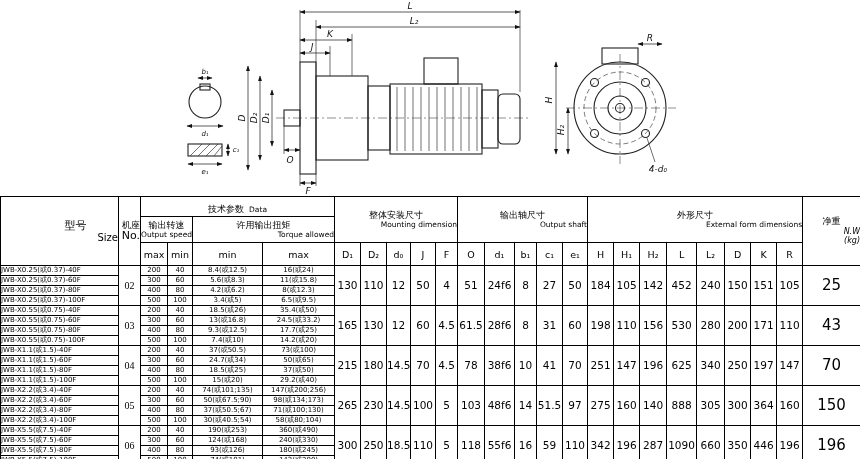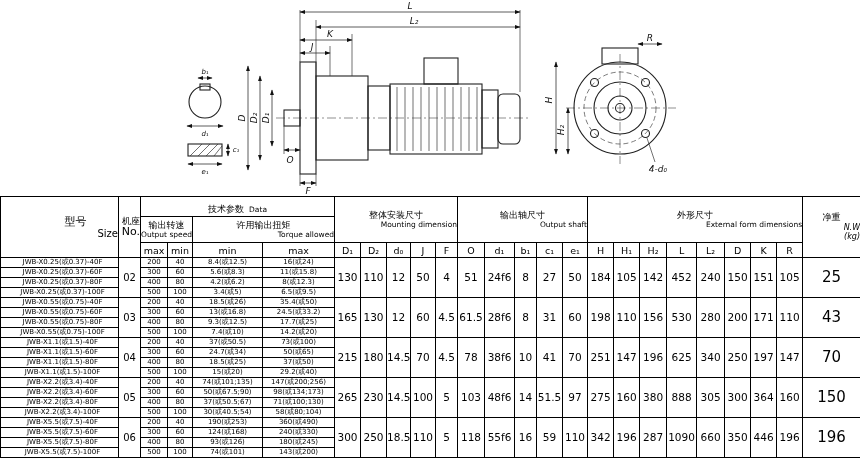--- a/index.html
+++ b/index.html
@@ -10,34 +10,34 @@
   svg .thin{fill:none;stroke:#333;stroke-width:0.7;}
   svg .dim{fill:none;stroke:#333;stroke-width:0.8;}
   svg .cl{fill:none;stroke:#444;stroke-width:0.6;stroke-dasharray:9 3 2 3;}
   svg .dash{fill:none;stroke:#444;stroke-width:0.7;stroke-dasharray:5 3;}
   svg text{fill:#111;font-family:"DejaVu Sans",sans-serif;font-style:italic;font-size:9px;text-anchor:middle;}
   svg text.sm{font-size:7px;}
   table.spec{border-collapse:collapse;table-layout:fixed;width:860px;}
   .spec th,.spec td{border:1px solid #000;text-align:center;vertical-align:middle;padding:0;overflow:hidden;white-space:nowrap;font-weight:normal;}
   thead tr.hr1{height:16px;}
   thead tr.hr2{height:26px;}
-  thead tr.hr3{height:15px;}
+  thead tr.hr3{height:23px;}
   .zh{font-size:9px;line-height:1.2;}
   .en{font-size:7.5px;line-height:1.1;text-align:right;}
   .th-model .zh{font-size:11px;margin-left:32px;}
   .th-model .en{font-size:10px;padding-left:32px;}
   .th-no{width:22px;}
   .th-no .zh{word-break:break-all;font-size:9px;line-height:1.15;padding:0 3px;}
   .th-no .en{font-size:11px;}
   .th-w .zh{font-size:9px;}
   .th-w .en{font-size:8px;line-height:1.15;font-style:italic;}
   .th-sym{font-size:9.5px;}
   tbody td{height:9px;font-size:7.5px;line-height:1;}
-  td.c-model{text-align:center;padding-left:6px;font-size:7px;}
-  td.c-no{font-size:10px;}
+  td.c-model{text-align:left;padding-left:0;font-size:7px;}
+  td.c-no{font-size:10px;font-family:Liberation Serif, serif;}
   td.c-sm{font-size:7px;}
   td.c-dim{font-size:10.5px;}
   td.c-weight{font-size:15px;}
 </style>
 </head>
 <body>
 
 <div class="page">
 
   <svg class="drawing" width="860" height="196" viewBox="0 0 860 196">
@@ -389,21 +389,21 @@
           <td class="c-dim" rowspan="4">14.5</td>
           <td class="c-dim" rowspan="4">100</td>
           <td class="c-dim" rowspan="4">5</td>
           <td class="c-dim" rowspan="4">103</td>
           <td class="c-dim" rowspan="4">48f6</td>
           <td class="c-dim" rowspan="4">14</td>
           <td class="c-dim" rowspan="4">51.5</td>
           <td class="c-dim" rowspan="4">97</td>
           <td class="c-dim" rowspan="4">275</td>
           <td class="c-dim" rowspan="4">160</td>
-          <td class="c-dim" rowspan="4">380</td>
+          <td class="c-dim" rowspan="4">140</td>
           <td class="c-dim" rowspan="4">888</td>
           <td class="c-dim" rowspan="4">305</td>
           <td class="c-dim" rowspan="4">300</td>
           <td class="c-dim" rowspan="4">364</td>
           <td class="c-dim" rowspan="4">160</td>
           <td class="c-dim c-weight" rowspan="4">150</td>
         </tr>
         <tr>
           <td class="c-model">JWB-X2.2(或3.4)-60F</td>
           <td class="c-sm">300</td>

